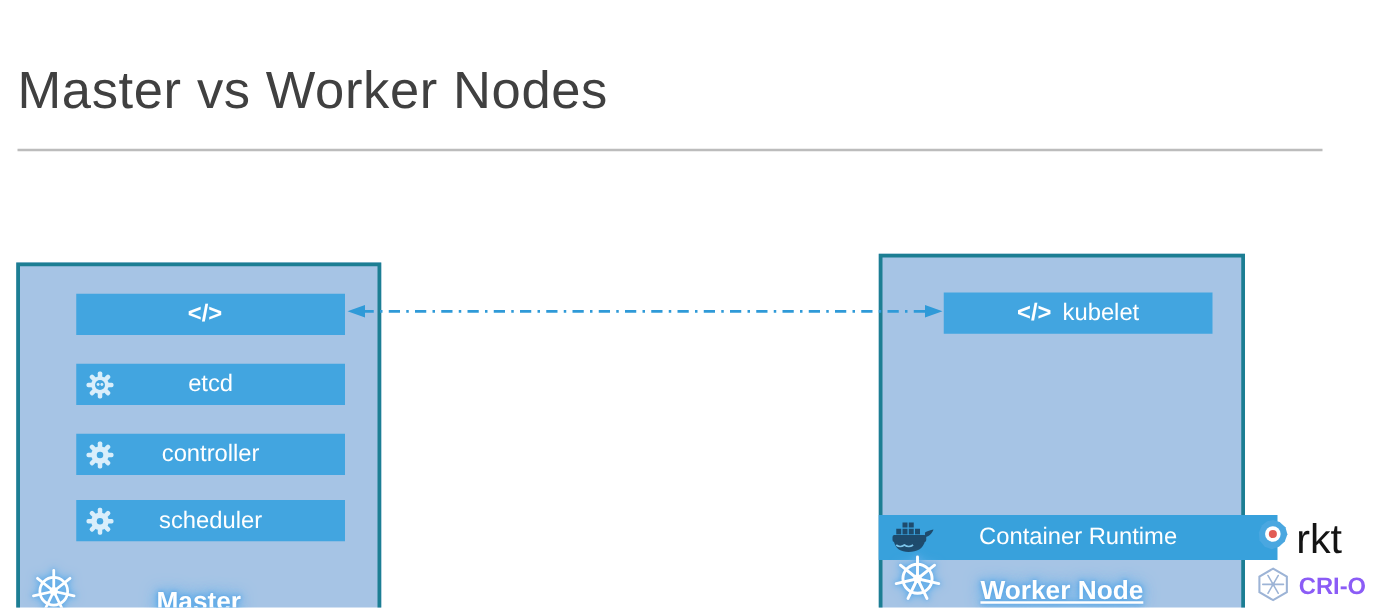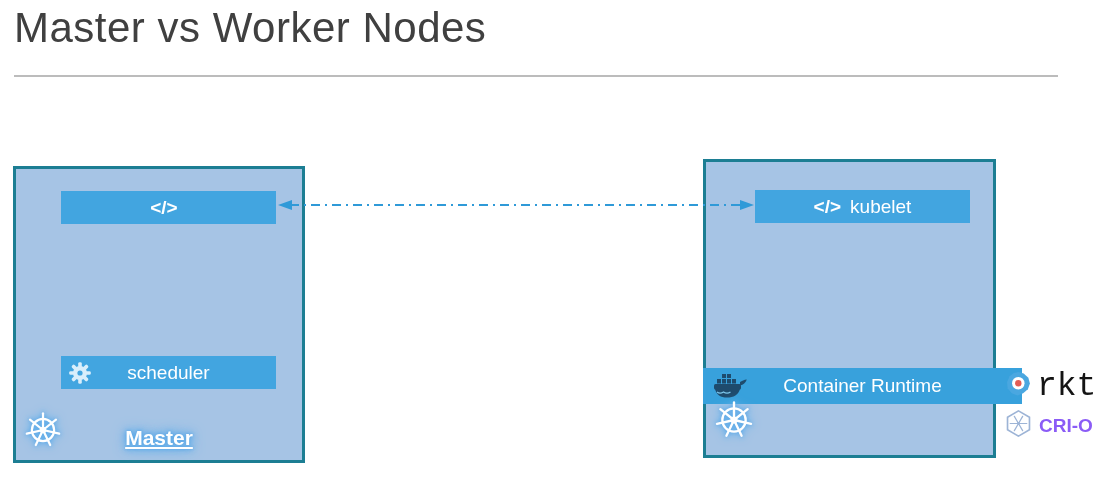--- a/index.html
+++ b/index.html
@@ -2,21 +2,21 @@
 <html><head>
 <meta charset="utf-8">
 <style>
   * { margin: 0; padding: 0; box-sizing: border-box; }
   html, body { background: #ffffff; }
   body {
     font-family: "Liberation Sans", sans-serif;
     width: 1101px; height: 486px;
     position: relative; overflow: hidden;
   }
-  .stage { position: absolute; inset: 0; }
+  .stage { position: absolute; inset: 0; margin-top: 44px; }
 
   
   .slide-title {
     position: absolute; left: 14px; top: 4px;
     font-size: 42px; font-weight: 300; letter-spacing: 0.5px;
     color: #404040; white-space: nowrap;
   }
   .title-rule {
     position: absolute; left: 14px; top: 75px; width: 1044px; height: 0;
     border-top: 2px solid #bcbcbc;
@@ -73,21 +73,21 @@
   .master .wheel { left: 7px; bottom: 6px; }
   .worker .wheel { left: 7px; bottom: 10px; }
 
   
   .conn-arrow { position: absolute; left: 276px; top: 197px; }
 
   
   .runtime-item {
     position: absolute; display: flex; align-items: center;
   }
-  .runtime-rkt { left: 1005px; top: 370px; font-family: Liberation Mono, monospace; }
+  .runtime-rkt { left: 1005px; top: 370px; }
   .runtime-rkt .runtime-label {
     font-size: 33px; color: #141414; margin-left: 5px; line-height: 1;
   }
   .runtime-crio { left: 1004px; top: 409px; }
   .runtime-crio .runtime-label {
     font-size: 19px; font-weight: bold; color: #8b5cf6; margin-left: 6px;
   }
 </style>
 </head>
 <body>
@@ -96,21 +96,53 @@
 
   <div class="slide-title">Master vs Worker Nodes</div>
   <div class="title-rule"></div>
 
   <div class="node-box master">
 
     <div class="bar bar-kube-apiserver">
       <span class="code-glyph">&lt;/&gt;</span>
     </div>
 
-
+    <div class="bar bar-etcd">
+      <span class="left-icon">
+        <svg width="24" height="24" viewBox="0 0 24 24">
+          <g fill="#d9eefb">
+            <rect x="10.2" y="1.2" width="3.6" height="21.6" rx="1.4"></rect>
+            <rect x="10.2" y="1.2" width="3.6" height="21.6" rx="1.4" transform="rotate(45 12 12)"></rect>
+            <rect x="10.2" y="1.2" width="3.6" height="21.6" rx="1.4" transform="rotate(90 12 12)"></rect>
+            <rect x="10.2" y="1.2" width="3.6" height="21.6" rx="1.4" transform="rotate(135 12 12)"></rect>
+            <circle cx="12" cy="12" r="7"></circle>
+          </g>
+          <circle cx="12" cy="12" r="4" fill="#42a5e0"></circle>
+          <circle cx="10.5" cy="11.6" r="1.15" fill="#d9eefb"></circle>
+          <circle cx="13.5" cy="11.6" r="1.15" fill="#d9eefb"></circle>
+        </svg>
+      </span>
+      <span>etcd</span>
+    </div>
+
+    <div class="bar bar-controller">
+      <span class="left-icon">
+        <svg width="24" height="24" viewBox="0 0 24 24">
+          <g fill="#d9eefb">
+            <rect x="10.2" y="1.2" width="3.6" height="21.6" rx="1.4"></rect>
+            <rect x="10.2" y="1.2" width="3.6" height="21.6" rx="1.4" transform="rotate(45 12 12)"></rect>
+            <rect x="10.2" y="1.2" width="3.6" height="21.6" rx="1.4" transform="rotate(90 12 12)"></rect>
+            <rect x="10.2" y="1.2" width="3.6" height="21.6" rx="1.4" transform="rotate(135 12 12)"></rect>
+            <circle cx="12" cy="12" r="7"></circle>
+          </g>
+          <circle cx="12" cy="12" r="2.6" fill="#42a5e0"></circle>
+        </svg>
+      </span>
+      <span>controller</span>
+    </div>
 
     <div class="bar bar-scheduler">
       <span class="left-icon">
         <svg width="24" height="24" viewBox="0 0 24 24">
           <g fill="#d9eefb">
             <rect x="10.2" y="1.2" width="3.6" height="21.6" rx="1.4"></rect>
             <rect x="10.2" y="1.2" width="3.6" height="21.6" rx="1.4" transform="rotate(45 12 12)"></rect>
             <rect x="10.2" y="1.2" width="3.6" height="21.6" rx="1.4" transform="rotate(90 12 12)"></rect>
             <rect x="10.2" y="1.2" width="3.6" height="21.6" rx="1.4" transform="rotate(135 12 12)"></rect>
             <circle cx="12" cy="12" r="7"></circle>
@@ -174,20 +206,21 @@
           <line x1="18" y1="18" x2="6.3" y2="8.7"></line>
           <line x1="18" y1="18" x2="3.4" y2="21.3"></line>
           <line x1="18" y1="18" x2="11.5" y2="31.5"></line>
           <line x1="18" y1="18" x2="24.5" y2="31.5"></line>
           <line x1="18" y1="18" x2="32.6" y2="21.3"></line>
           <line x1="18" y1="18" x2="29.7" y2="8.7"></line>
         </g>
         <circle cx="18" cy="18" r="3" fill="#ffffff"></circle>
       </svg>
     </span>
+    <div class="node-footer-label">Worker Node</div>
   </div>
 
   <svg class="conn-arrow" width="480" height="16" viewBox="0 0 480 16">
     <line x1="14" y1="8" x2="466" y2="8" stroke="#2f9ad8" stroke-width="2.2" stroke-dasharray="9 5 2 5"></line>
     <polygon points="2,8 16,3 16,13" fill="#2f9ad8"></polygon>
     <polygon points="478,8 464,3 464,13" fill="#2f9ad8"></polygon>
   </svg>
 
   <div class="runtime-item runtime-rkt">
     <span>

